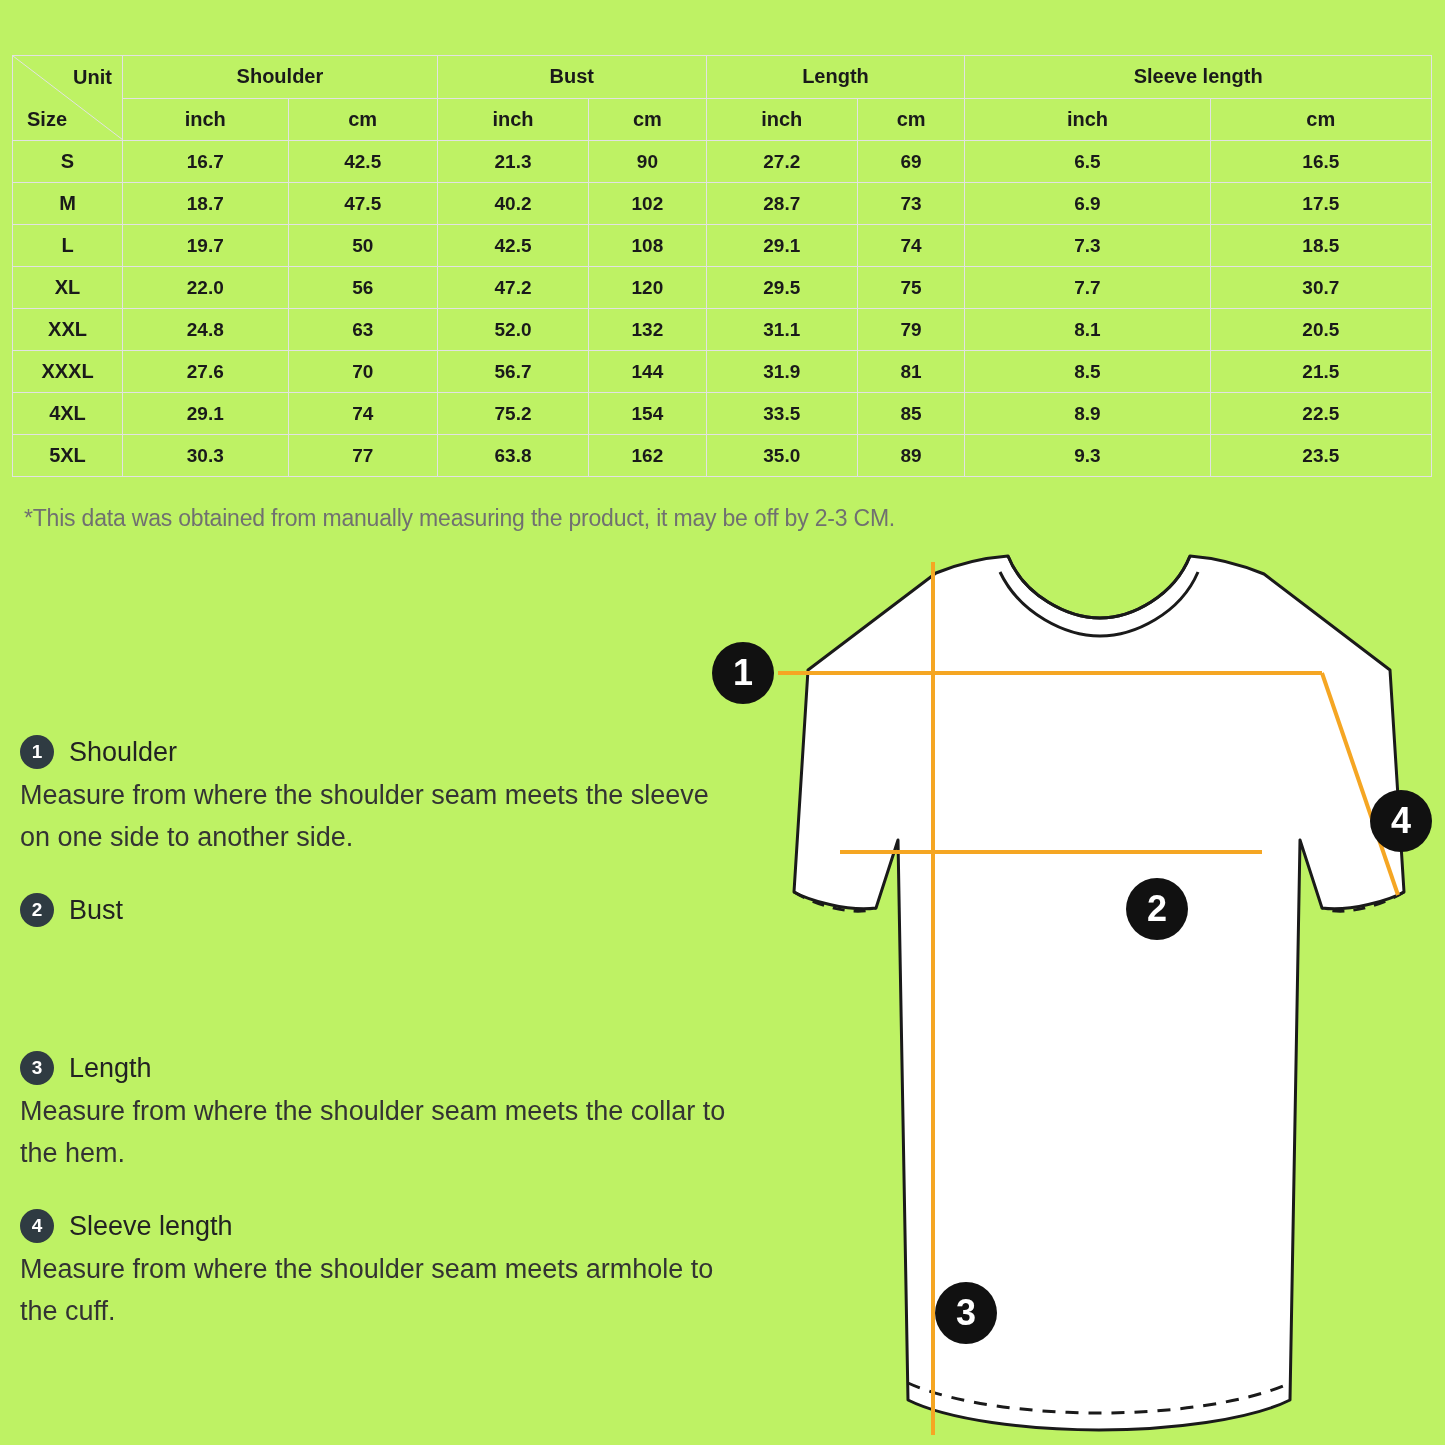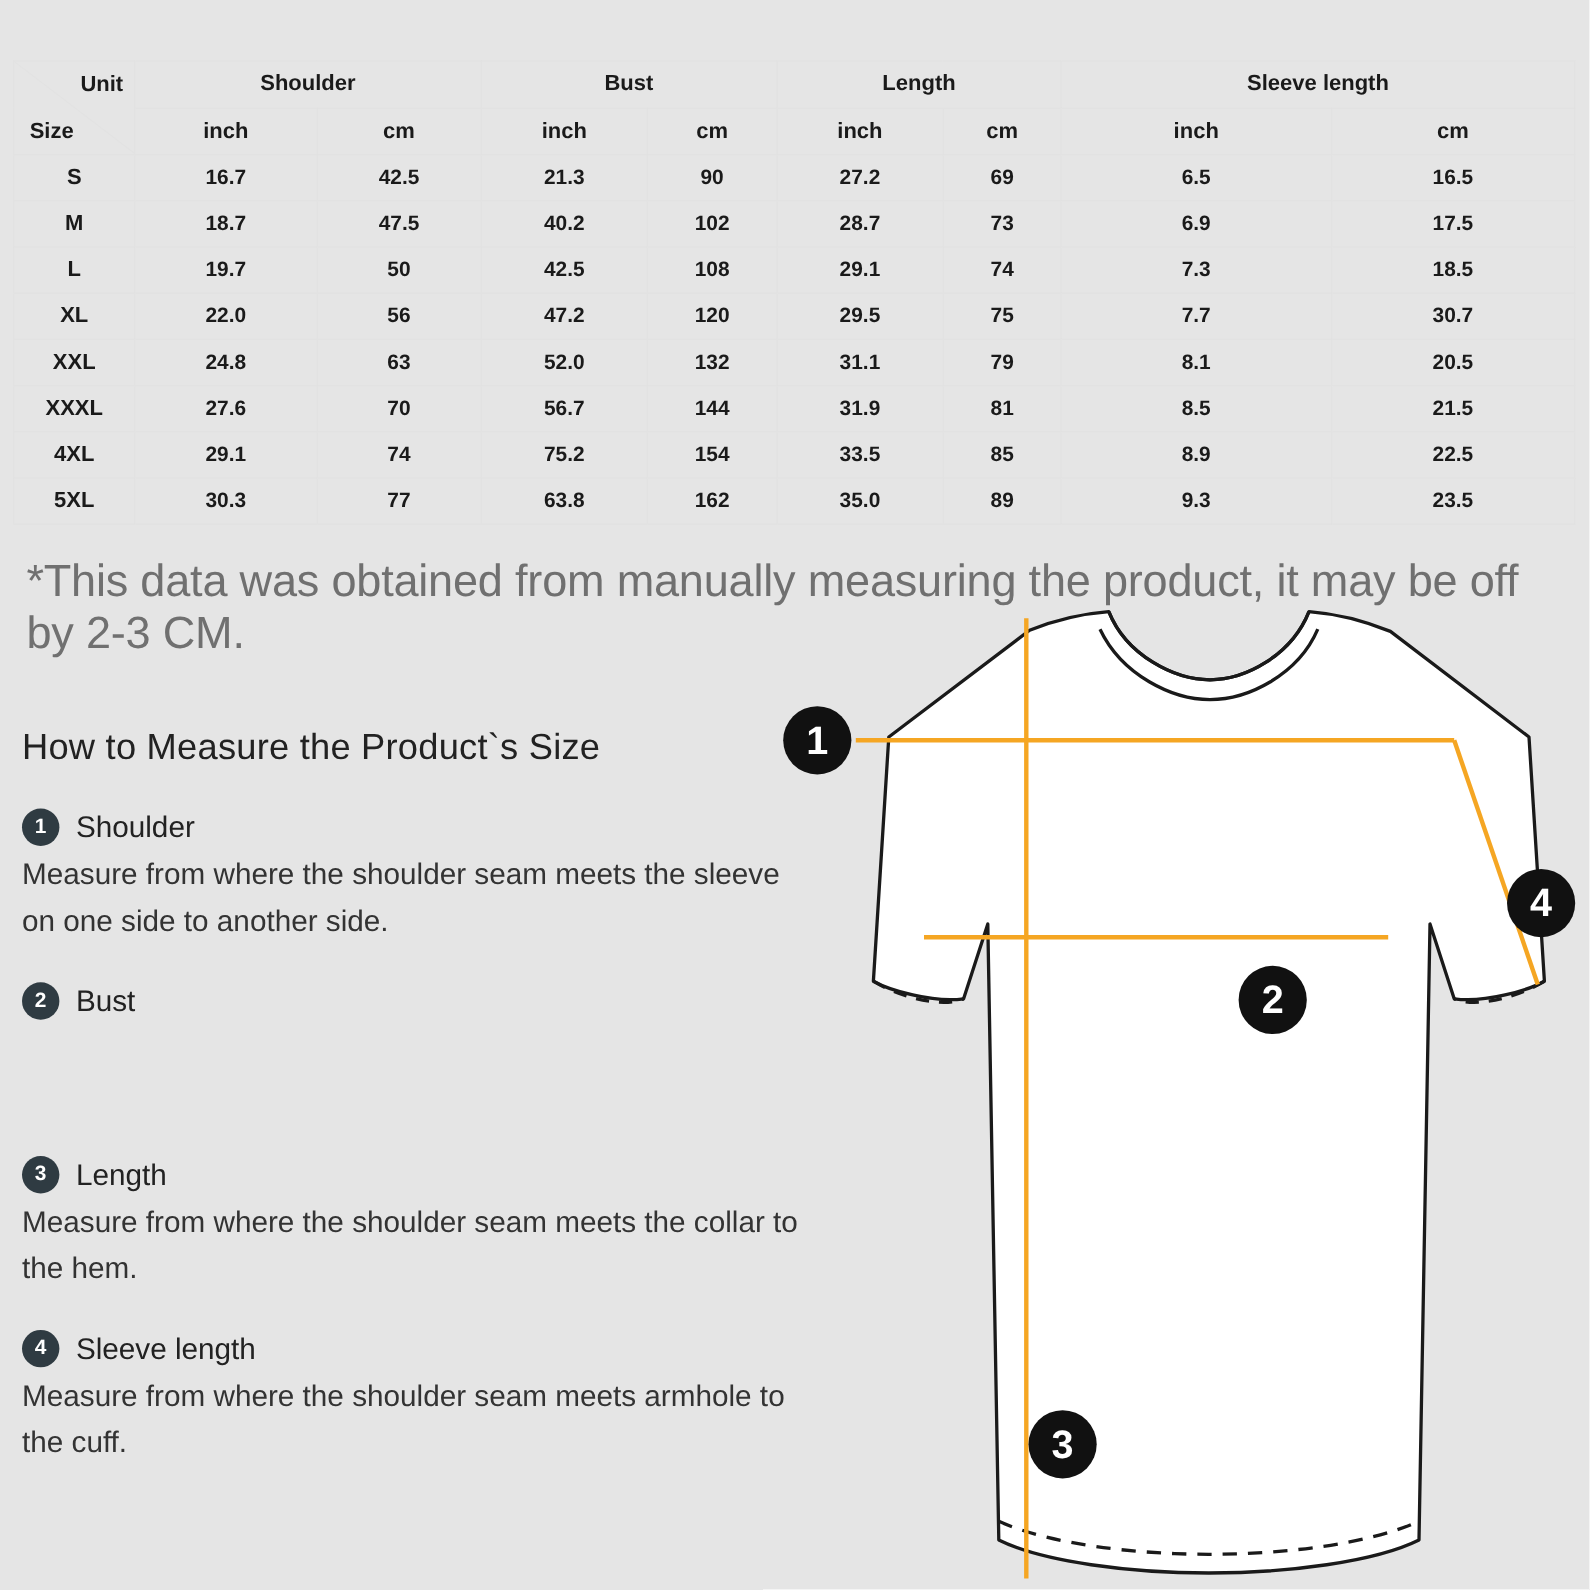--- a/index.html
+++ b/index.html
@@ -7,21 +7,21 @@
     margin: 0; padding: 0;
     width: 1445px; height: 1445px;
     background: #ffffff;
     font-family: "Liberation Sans", sans-serif;
     color: #1a1a1a;
     overflow: hidden;
   }
   #page {
     position: relative;
     width: 1445px; height: 1445px;
-    background: #e5e5e5;
+    background: #bef264;
   }
 
   
   .size-table-wrap {
     position: absolute;
     left: 0; top: 55px;
     width: 1445px;
   }
   table.size-table {
     width: 1420px;
@@ -72,21 +72,21 @@
   }
   .grp-head { font-size: 21px; }
   .sub-head { font-size: 19px; font-weight: bold; }
   .size-cell { font-size: 20px; font-weight: bold; }
 
   
   .note {
     position: absolute;
     left: 24px; top: 505px;
     width: 1400px;
-    font-size: 41px;
+    font-size: 23px;
     color: #707070;
     letter-spacing: -0.2px;
   }
 
   
   .howto-title {
     position: absolute;
     left: 20px; top: 660px;
     font-size: 33px;
     color: #222;
@@ -252,21 +252,20 @@
           <td>89</td>
           <td>9.3</td>
           <td>23.5</td>
         </tr>
       </tbody>
     </table>
   </div>
 
   <div class="note">*This data was obtained from manually measuring the product, it may be off by 2-3 CM.</div>
 
-  <div class="howto-title">How to Measure the Product`s Size</div>
 
   <div class="measure-block" style="top:735px;">
     <div class="mb-head">
       <span class="badge-sm">1</span>
       <span class="mb-title">Shoulder</span>
     </div>
     <div class="mb-desc">Measure from where the shoulder seam meets the sleeve on one side to another side.</div>
   </div>
 
   <div class="measure-block" style="top:893px;">

